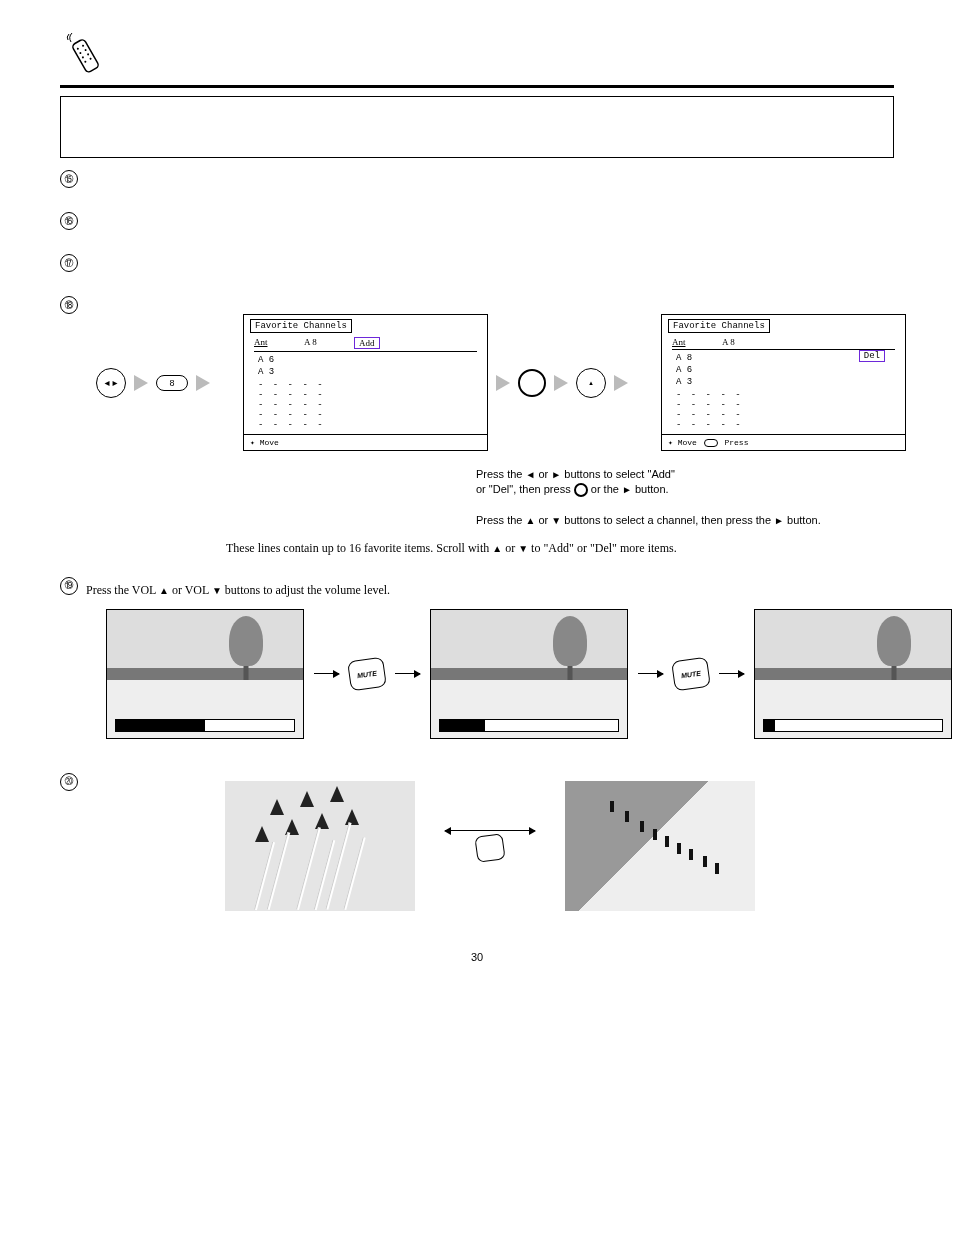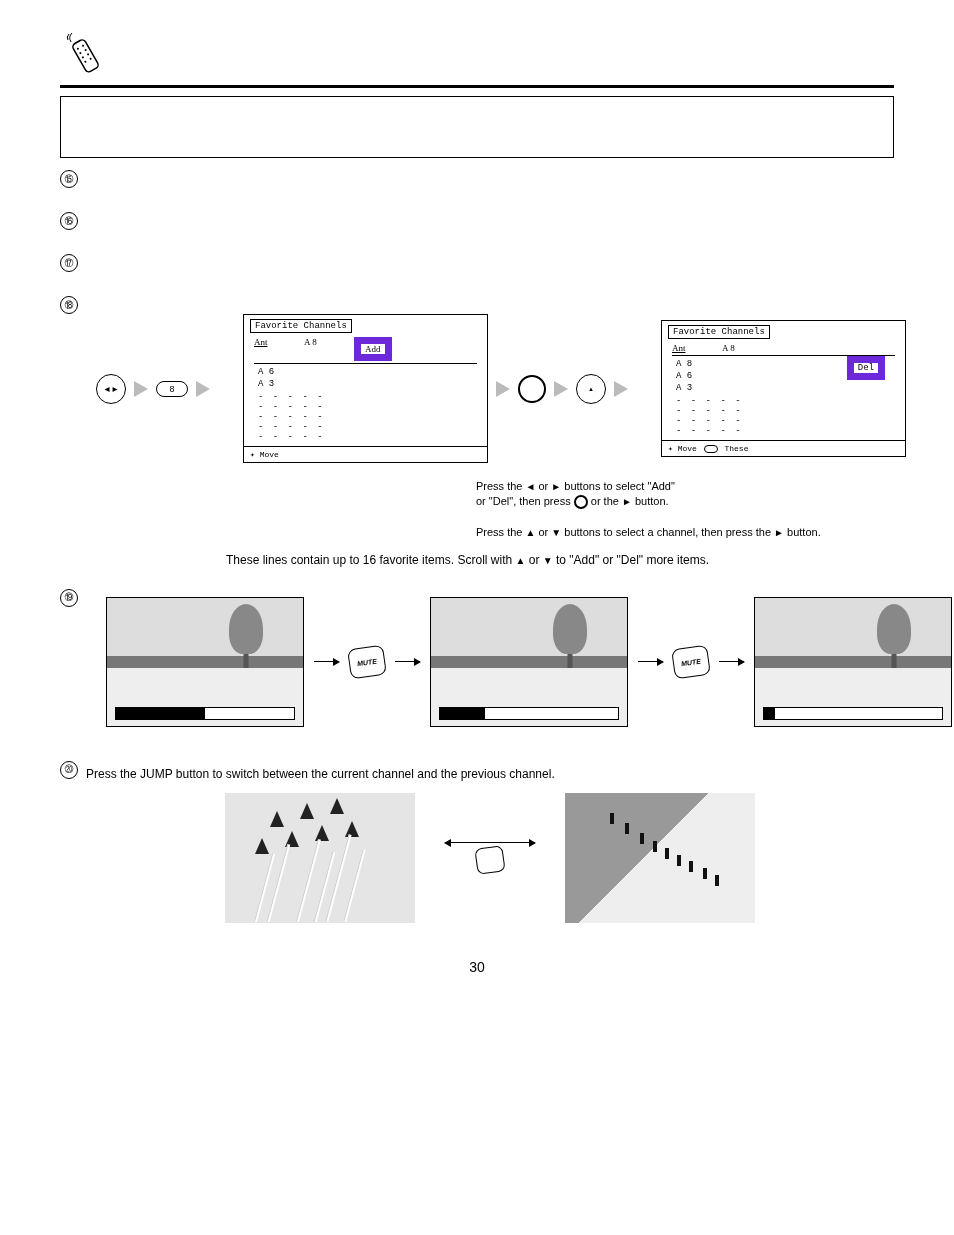--- a/index.html
+++ b/index.html
@@ -94,39 +94,40 @@
     background: #fff;
   }
   .menu-title {
     border: 1px solid #000;
     display: inline-block;
     margin: 4px 6px;
     padding: 1px 4px;
   }
   .menu-row-txt { display:flex; gap:10px; padding: 0 10px; }
   .menu-row-txt > span { display:inline-block;font-family:Liberation Serif, serif; }
-  .menu-boxed { border:7px solid #6d28d9; padding: 0 4px; }
+  .menu-boxed { border:1px solid #6d28d9; padding: 0 4px; }
   .menu-list { padding: 2px 14px; }
   .menu-list div { padding: 1px 0; }
   .menu-dots { padding: 0 14px; letter-spacing: 2px; }
   .menu-footer { border-top:1px solid #000; padding: 3px 6px; font-size: 8px; }
   .menu-footer .ovalsm { display:inline-block; width:14px; height:8px; border:1px solid #000; border-radius:5px; vertical-align:middle; margin: 0 2px; }
   .menu-col { display: flex; flex-direction: column; gap: 4px; margin-left: 25px; }
   .caption {
     font-size: 11px;
     margin-top: 6px;
     line-height: 1.4;
     max-width: 350px;
   }
   .caption .tri { font-size: 10px; }
 
   .para {
     margin: 6px 0;
     line-height: 1.5;
     font-size: 12px;
+    font-family: Liberation Serif, serif;
   }
   .para .tri { font-size: 10px; }
 
   .photo-row {
     display: flex;
     align-items: center;
     justify-content: flex-start;
     gap: 10px;
     margin: 10px 0 20px 20px;
   }
@@ -237,21 +238,21 @@
     border: 1.5px solid #000;
     border-radius: 7px;
     transform: rotate(-8deg);
   }
 
   .page-num {
     position: absolute;
     bottom: 10px;
     left: 50%;
     transform: translateX(-50%);
-    font-size: 14px;
+    font-size: 11px;
   }
 </style>
 </head>
 <body>
 
 <svg class="remote-icon" viewBox="0 0 50 50">
   <g transform="rotate(-30 25 25)">
     <rect x="18" y="10" width="14" height="32" rx="4" fill="#fff" stroke="#000" stroke-width="1.5"></rect>
     <circle cx="22" cy="16" r="1" fill="#000"></circle>
       <circle cx="28" cy="16" r="1" fill="#000"></circle>
@@ -342,21 +343,21 @@
             <div>A 3</div>
           </div>
           <div class="menu-dots"><span>- - - - -</span></div>
           <div class="menu-dots"><span>- - - - -</span></div>
           <div class="menu-dots"><span>- - - - -</span></div>
           <div class="menu-dots" style="margin-bottom:4px;"><span>- - - - -</span></div>
           <div class="menu-footer">
             <span>✦</span>
             <span>Move</span>
             <span class="ovalsm"></span>
-            <span>These</span>
+            <span>Press</span>
           </div>
         </div>
       </div>
     </div>
 
     <div style="display:flex; gap:60px; margin-left:390px;">
       <div class="caption">
         <span>Press the</span>
         <span class="tri">◄</span>
         <span>or</span>
@@ -384,20 +385,27 @@
       <span class="tri">▼</span>
       <span>to "Add" or "Del" more items.</span>
     </div>
 
   </div>
 </div>
 
 <div class="item-row">
   <span class="circled">⑲</span>
   <div class="item-body">
+    <div class="para">
+      <span>Press the VOL</span>
+      <span class="tri">▲</span>
+      <span>or VOL</span>
+      <span class="tri">▼</span>
+      <span>buttons to adjust the volume level.</span>
+    </div>
 
     <div class="photo-row">
       <div class="photo">
         <div class="tree"></div>
         <div class="volbar">
             <div class="fill" style="width:50%"></div>
           </div>
       </div>
       <div class="conn-arrow"></div>
       <div class="mute-btn">
@@ -421,21 +429,20 @@
             <div class="fill" style="width:6%"></div>
           </div>
       </div>
     </div>
   </div>
 </div>
 
 <div class="item-row">
   <span class="circled">⑳</span>
   <div class="item-body">
-    <div class="para">Press the JUMP button to switch between the current channel and the previous channel.</div>
 
     <div class="jump-row">
       <div class="jets">
         <div class="jet" style="top:18px;left:45px;"></div>
         <div class="jet" style="top:10px;left:75px;"></div>
         <div class="jet" style="top:5px;left:105px;"></div>
         <div class="jet" style="top:45px;left:30px;"></div>
         <div class="jet" style="top:38px;left:60px;"></div>
         <div class="jet" style="top:32px;left:90px;"></div>
         <div class="jet" style="top:28px;left:120px;"></div>

